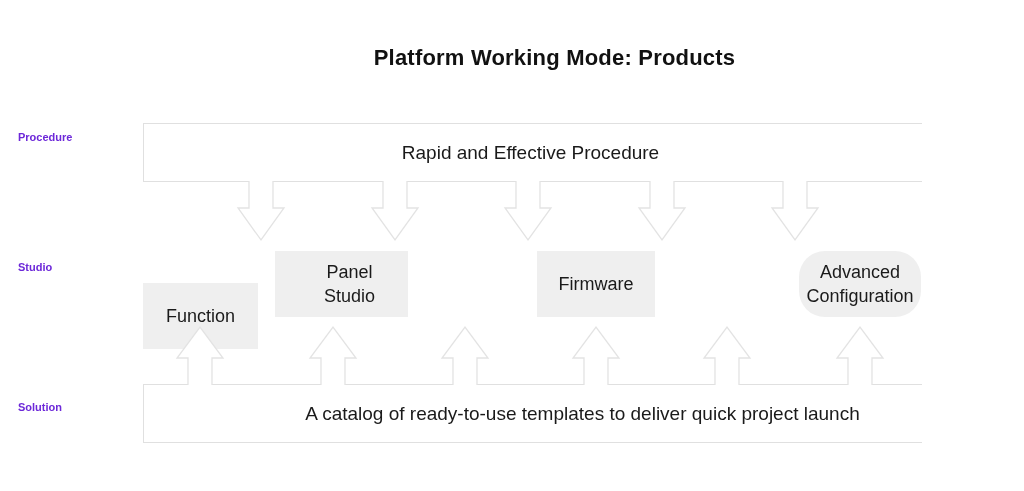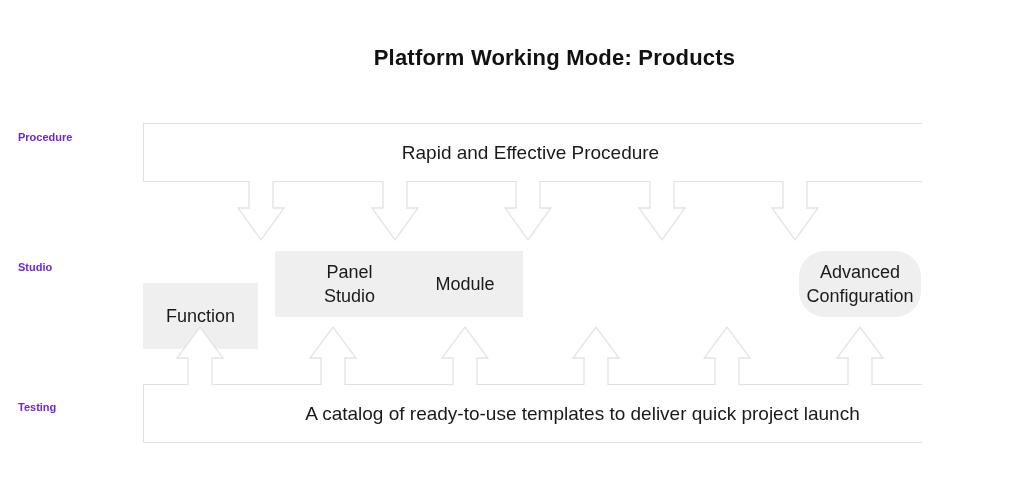--- a/index.html
+++ b/index.html
@@ -80,30 +80,30 @@
 </style>
 </head>
 <body>
 
 <div class="canvas">
 
   <div class="title">Platform Working Mode: Products</div>
 
   <div class="row-label label-procedure">Procedure</div>
   <div class="row-label label-tools">Studio</div>
-  <div class="row-label label-solution">Testing</div>
+  <div class="row-label label-solution">Solution</div>
 
   <div class="wide-box procedure-box">
     <span>Rapid and Effective Procedure</span>
   </div>
 
   <div class="tool-box" style="left:143px;width:115px;margin-top:32px;">Function</div>
   <div class="tool-box" style="left:275px;width:117px;padding-left:16px;">Panel
 Studio</div>
-  <div class="tool-box" style="left:407px;width:116px;">Module</div>
+  <div class="tool-box" style="left:537px;width:118px;">Firmware</div>
   <div class="tool-box" style="left:799px;width:122px;border-radius:26px;">Advanced
 Configuration</div>
   <div class="tool-box" style="left:932px;width:40px;">...</div>
 
   <div class="wide-box solution-box">
     <span>A catalog of ready-to-use templates to deliver quick project launch</span>
   </div>
 
   <svg class="arrow" style="left:238px;top:181px;" width="46" height="59" viewBox="0 0 46 59">
       <path d="M11 0 L11 27 L0 27 L23 59 L46 27 L35 27 L35 0"></path>

